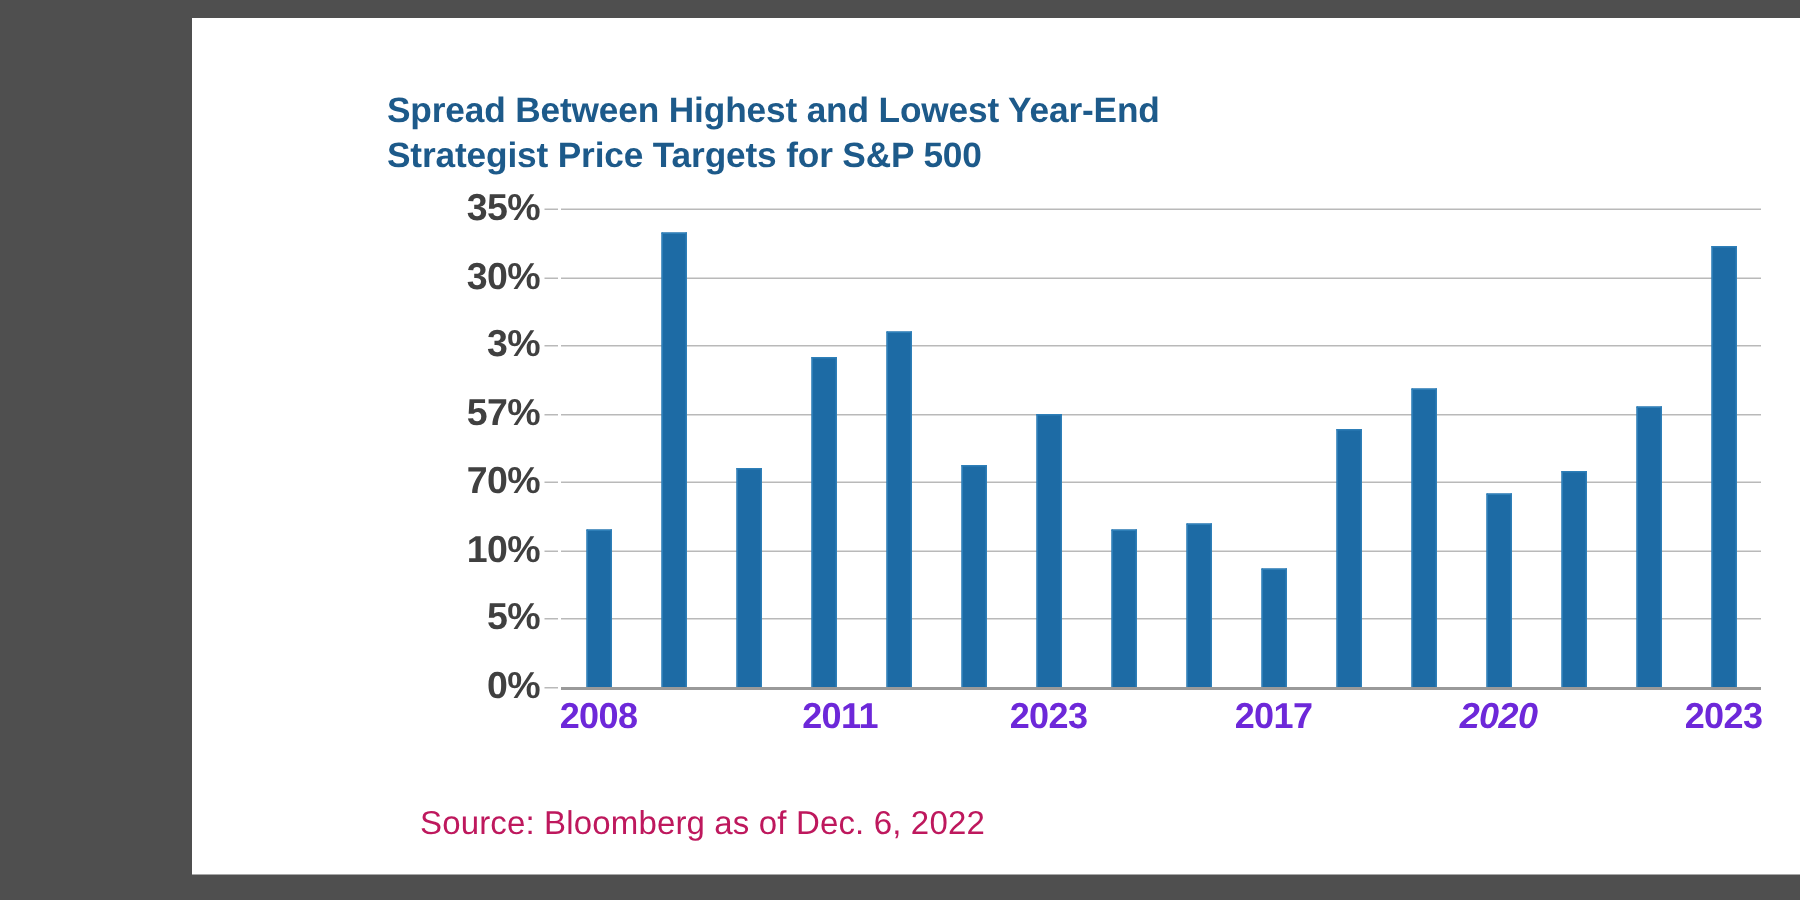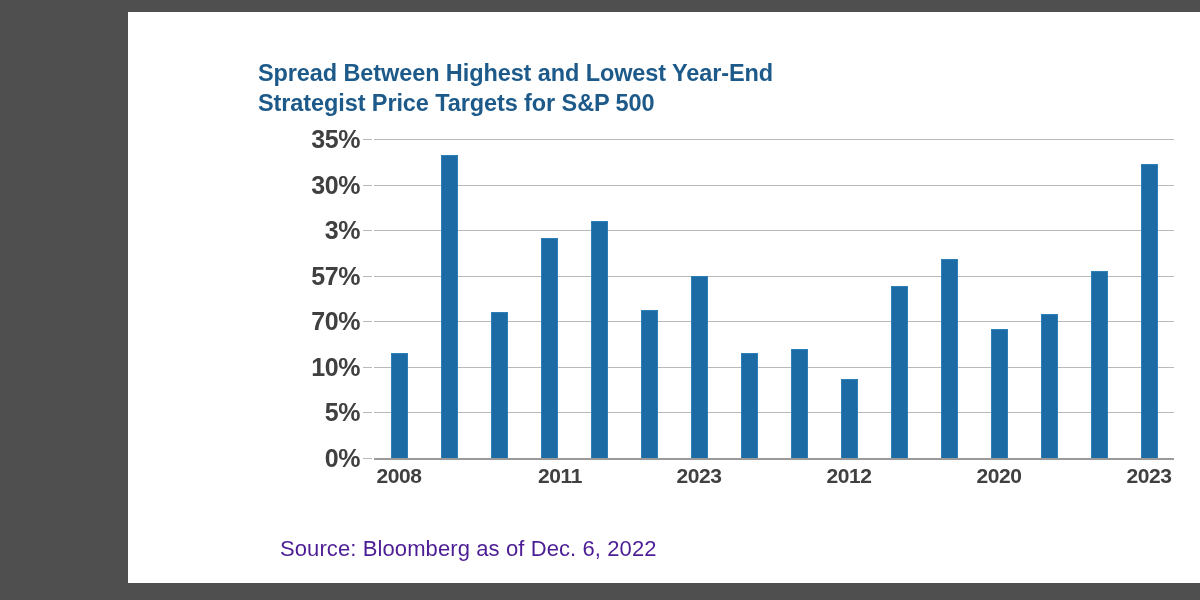--- a/index.html
+++ b/index.html
@@ -117,34 +117,34 @@
   .xlabels {
     position: absolute;
     left: 246px;
     top: 452px;
     width: 800px;
     height: 40px;
   }
   .xlabel {
     position: absolute;
     top: 0;
-    color: #404040;
-    font-size: 21px;
+    color: #6d28d9;
+    font-size: 24px;
     font-weight: bold;
     letter-spacing: -0.4px;
     transform: translateX(-50%);
     white-space: nowrap;
   }
 
   
   .source {
     position: absolute;
     left: 152px;
     top: 524px;
-    color: #4c1d95;
+    color: #be185d;
     font-size: 22px;
     letter-spacing: 0.1px;
   }
 </style>
 </head>
 <body>
 
 <div id="page">
 
   <div class="card">
@@ -199,22 +199,22 @@
           <div class="bar" title="2021: 15.8%" style="left: 666.5px; height: 144.006px; background: rgb(29, 107, 165); border-color: rgb(46, 127, 184);"></div>
           <div class="bar" title="2022: 20.5%" style="left: 716.5px; height: 186.843px; background: rgb(29, 107, 165); border-color: rgb(46, 127, 184);"></div>
           <div class="bar" title="2023: 32.3%" style="left: 766.5px; height: 294.391px; background: rgb(29, 107, 165); border-color: rgb(46, 127, 184);"></div>
         </div>
     </div>
 
     <div class="xlabels">
         <div class="xlabel" style="left: 25px;">2008</div>
         <div class="xlabel" style="left: 186px;">2011</div>
         <div class="xlabel" style="left: 325px;">2023</div>
-        <div class="xlabel" style="left: 475px;">2012</div>
-        <div class="xlabel" style="left: 625px;">2020</div>
+        <div class="xlabel" style="left: 475px;">2017</div>
+        <div class="xlabel" style="left: 625px; font-style: italic;">2020</div>
         <div class="xlabel" style="left: 775px;">2023</div>
       </div>
 
     <div class="source">Source: Bloomberg as of Dec. 6, 2022</div>
 
   </div>
 
 </div>
 
 </body></html>

